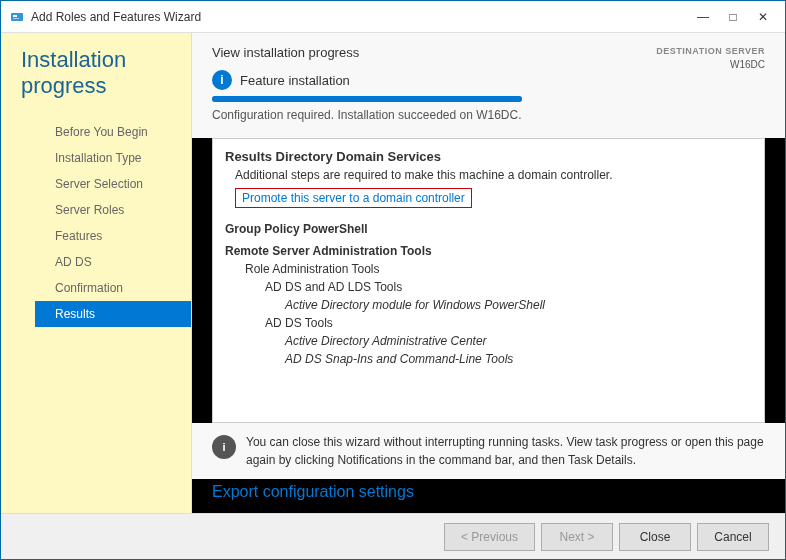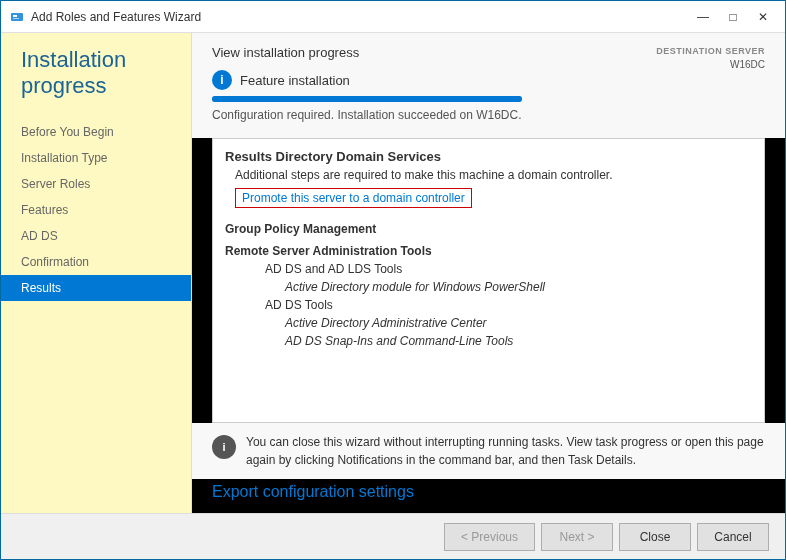--- a/index.html
+++ b/index.html
@@ -78,20 +78,21 @@
       padding: 14px 20px 10px 20px;
     }
     .sidebar-title {
       font-size: 22px;
       font-weight: 300;
       color: #1a6496;
     }
     .sidebar-items {
       list-style: none;
       margin-top: 10px;
+      margin-left: 34px;
     }
     .sidebar-item {
       padding: 6px 20px;
       font-size: 12px;
       color: #666;
       cursor: pointer;
     }
     .sidebar-item.active {
       background: #0078d4;
       color: #fff;
@@ -318,20 +319,21 @@
 
   <div class="main-content">
 
     <div class="sidebar">
       <div class="sidebar-header">
         <div class="sidebar-title">Installation progress</div>
       </div>
       <ul class="sidebar-items">
         <li class="sidebar-item">Before You Begin</li>
         <li class="sidebar-item">Installation Type</li>
+        <li class="sidebar-item">Server Selection</li>
         <li class="sidebar-item">Server Roles</li>
         <li class="sidebar-item">Features</li>
         <li class="sidebar-item">AD DS</li>
         <li class="sidebar-item">Confirmation</li>
         <li class="sidebar-item active">Results</li>
       </ul>
     </div>
 
     <div class="content">
       <div class="content-header">
@@ -352,22 +354,23 @@
             <div>W16DC</div>
           </div>
         </div>
       </div>
 
       <div class="results-box">
         <div class="results-box-inner">
           <div class="results-section-title">Results Directory Domain Services</div>
           <div class="results-note">Additional steps are required to make this machine a domain controller.</div>
           <a class="promote-link">Promote this server to a domain controller</a>
-          <div class="results-item level-0">Group Policy Management</div>
+          <div class="results-item level-0">Group Policy PowerShell</div>
           <div class="results-item level-0">Remote Server Administration Tools</div>
+          <div class="results-item level-1">Role Administration Tools</div>
           <div class="results-item level-2">AD DS and AD LDS Tools</div>
           <div class="results-item level-3">Active Directory module for Windows PowerShell</div>
           <div class="results-item level-2">AD DS Tools</div>
           <div class="results-item level-3">Active Directory Administrative Center</div>
           <div class="results-item level-3">AD DS Snap-Ins and Command-Line Tools</div>
         </div>
       </div>
 
       <div class="bottom-notice">
         <div class="notice-icon">i</div>

